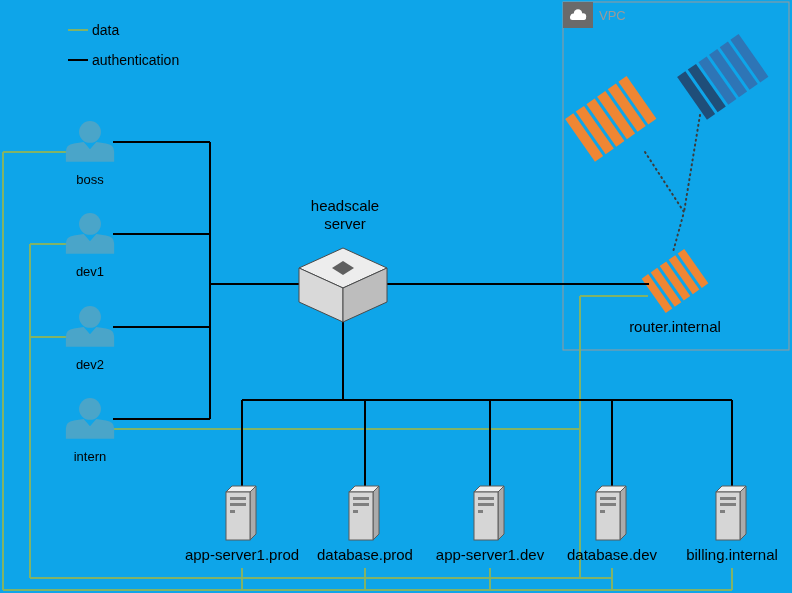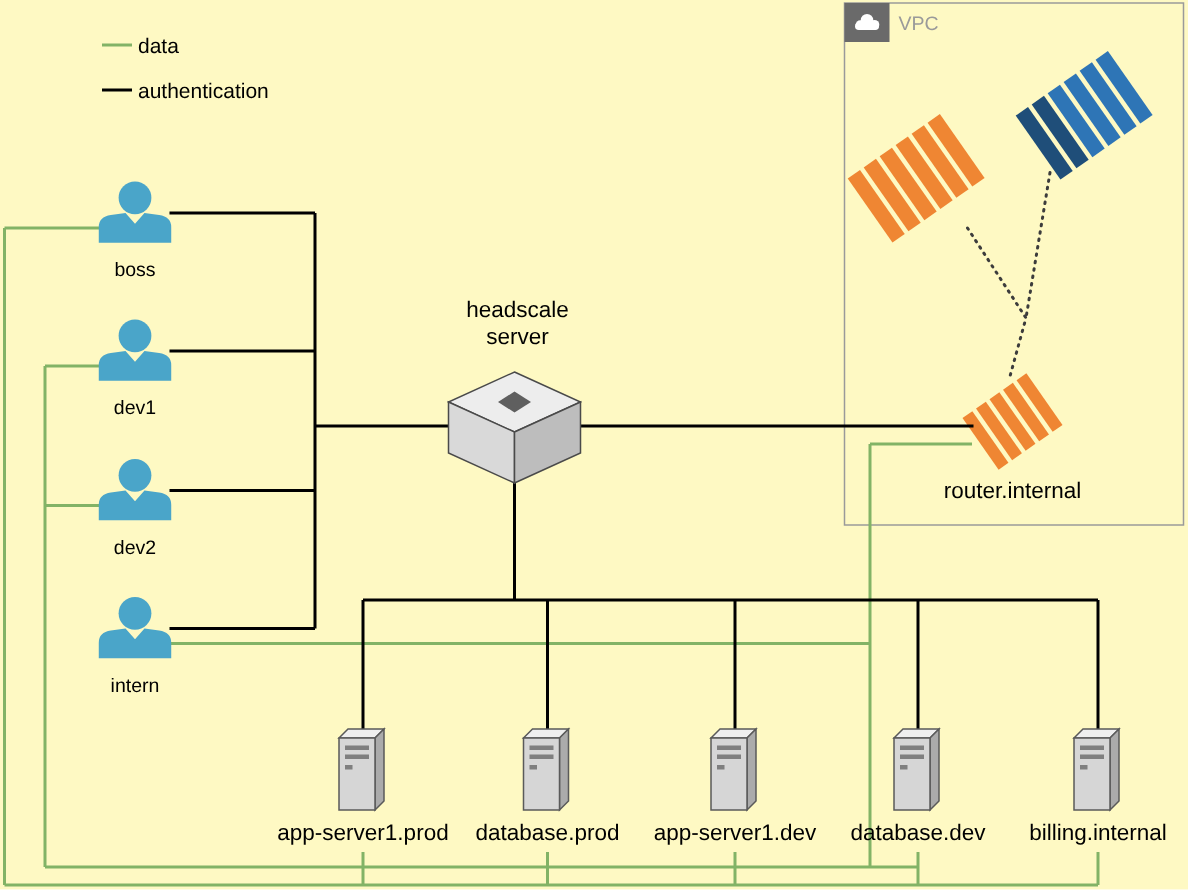--- a/index.html
+++ b/index.html
@@ -1,16 +1,16 @@
 <!DOCTYPE html>
 <html><head>
 <meta charset="utf-8">
 <style>
   html,body{margin:0;padding:0;background:#ffffff;}
-  .stage{position:relative;width:792px;height:593px;background:#fef9c3;overflow:hidden;
+  .stage{position:relative;width:792px;height:593px;background:#0ea5e9;overflow:hidden;
          font-family:"Liberation Sans",sans-serif;}
   svg{display:block;}
   text{font-family:"Liberation Sans",sans-serif;fill:#000;}
   .lbl-user{font-size:13px;}
   .lbl-server{font-size:15px;}
   .lbl-legend{font-size:14px;}
   .lbl-vpc{font-size:13px;fill:#9a9a9a;}
   .face{stroke:#4a4a4a;stroke-width:1;}
   .tower{stroke:#5a5a5a;stroke-width:1;}
   .dotted{stroke:#3c3c3c;stroke-width:2;stroke-dasharray:1 4;stroke-linecap:round;fill:none;}

